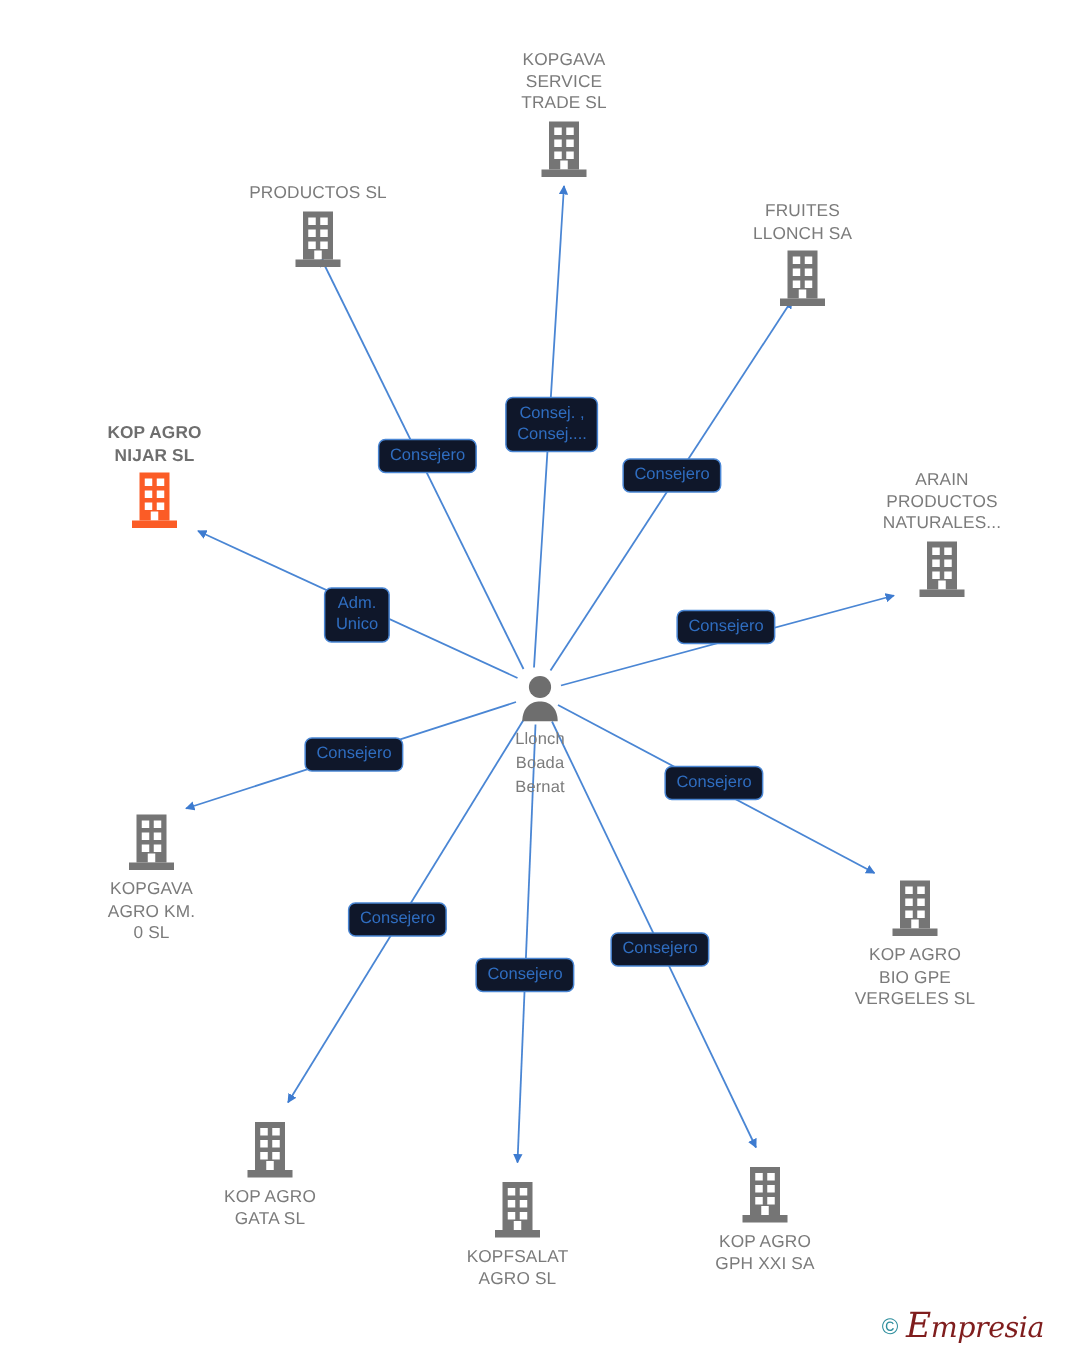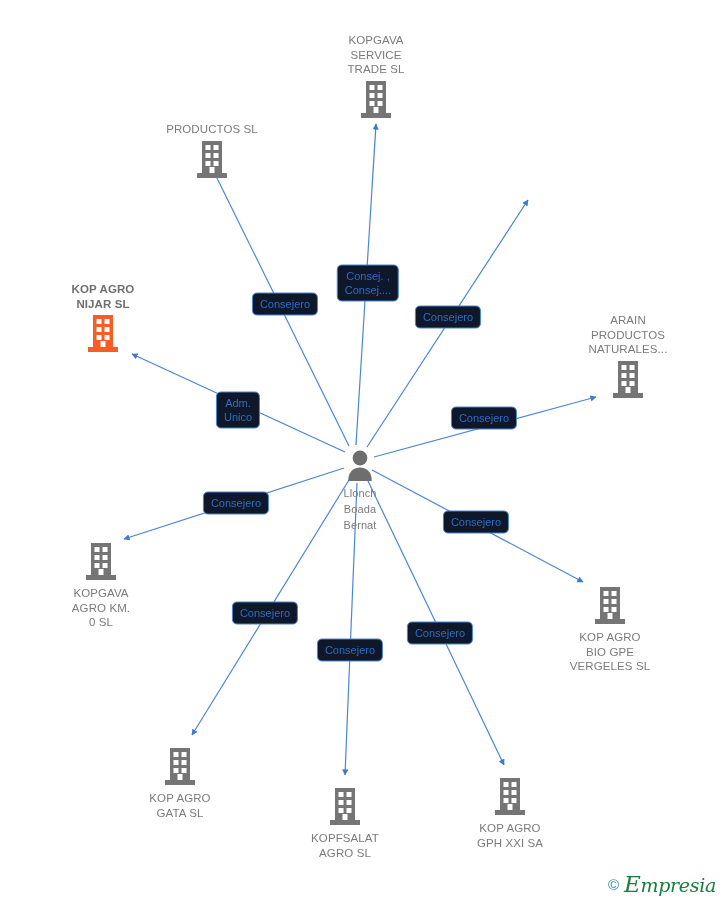--- a/index.html
+++ b/index.html
@@ -10,21 +10,20 @@
   }
   body {
     font-family: "Liberation Sans", sans-serif;
   }
   #canvas {
     position: relative;
     width: 704px;
     height: 905px;
     background: #ffffff;
     overflow: hidden;
-    padding-left: 20px;
   }
   #edge-layer {
     position: absolute;
     left: 0;
     top: 0;
     width: 728px;
     height: 905px;
   }
 
   
@@ -83,21 +82,21 @@
     gap: 5px;
   }
   #watermark .copy {
     font-size: 15px;
     color: #2f8f9e;
   }
   #watermark .brand {
     font-family: "DejaVu Serif", serif;
     font-style: italic;
     font-size: 19px;
-    color: #15803d;
+    color: #7f1d1d;
     letter-spacing: -0.3px;
   }
   #watermark .brand .cap {
     font-size: 23px;
   }
 </style>
 </head>
 <body>
 
 <div id="canvas">
@@ -151,20 +150,37 @@
         <rect x="10.5" y="13" width="5" height="5" fill="#ffffff"></rect>
         <rect x="18.5" y="13" width="5" height="5" fill="#ffffff"></rect>
         <rect x="10.5" y="21" width="5" height="5" fill="#ffffff"></rect>
         <rect x="18.5" y="21" width="5" height="5" fill="#ffffff"></rect>
         <rect x="14.5" y="27" width="5" height="6" fill="#ffffff"></rect>
         <rect x="2" y="33" width="30" height="5" fill="#757575"></rect>
       </svg>
     </span>
   </div>
 
+  <div class="node label-top" style="left:535px; top:134px;">
+    <span class="node-label">FRUITES
+LLONCH SA</span>
+    <span class="icon-wrap">
+      <svg class="bldg" width="34" height="40" viewBox="0 0 34 40" xmlns="http://www.w3.org/2000/svg" aria-hidden="true">
+        <rect x="7" y="1" width="20" height="32" fill="#757575"></rect>
+        <rect x="10.5" y="5" width="5" height="5" fill="#ffffff"></rect>
+        <rect x="18.5" y="5" width="5" height="5" fill="#ffffff"></rect>
+        <rect x="10.5" y="13" width="5" height="5" fill="#ffffff"></rect>
+        <rect x="18.5" y="13" width="5" height="5" fill="#ffffff"></rect>
+        <rect x="10.5" y="21" width="5" height="5" fill="#ffffff"></rect>
+        <rect x="18.5" y="21" width="5" height="5" fill="#ffffff"></rect>
+        <rect x="14.5" y="27" width="5" height="6" fill="#ffffff"></rect>
+        <rect x="2" y="33" width="30" height="5" fill="#757575"></rect>
+      </svg>
+    </span>
+  </div>
 
   <div class="node label-top highlight" style="left:103px; top:282px;">
     <span class="node-label">KOP AGRO
 NIJAR  SL</span>
     <span class="icon-wrap">
       <svg class="bldg" width="34" height="40" viewBox="0 0 34 40" xmlns="http://www.w3.org/2000/svg" aria-hidden="true">
         <rect x="7" y="1" width="20" height="32" fill="#fb5c26"></rect>
         <rect x="10.5" y="5" width="5" height="5" fill="#ffffff"></rect>
         <rect x="18.5" y="5" width="5" height="5" fill="#ffffff"></rect>
         <rect x="10.5" y="13" width="5" height="5" fill="#ffffff"></rect>

